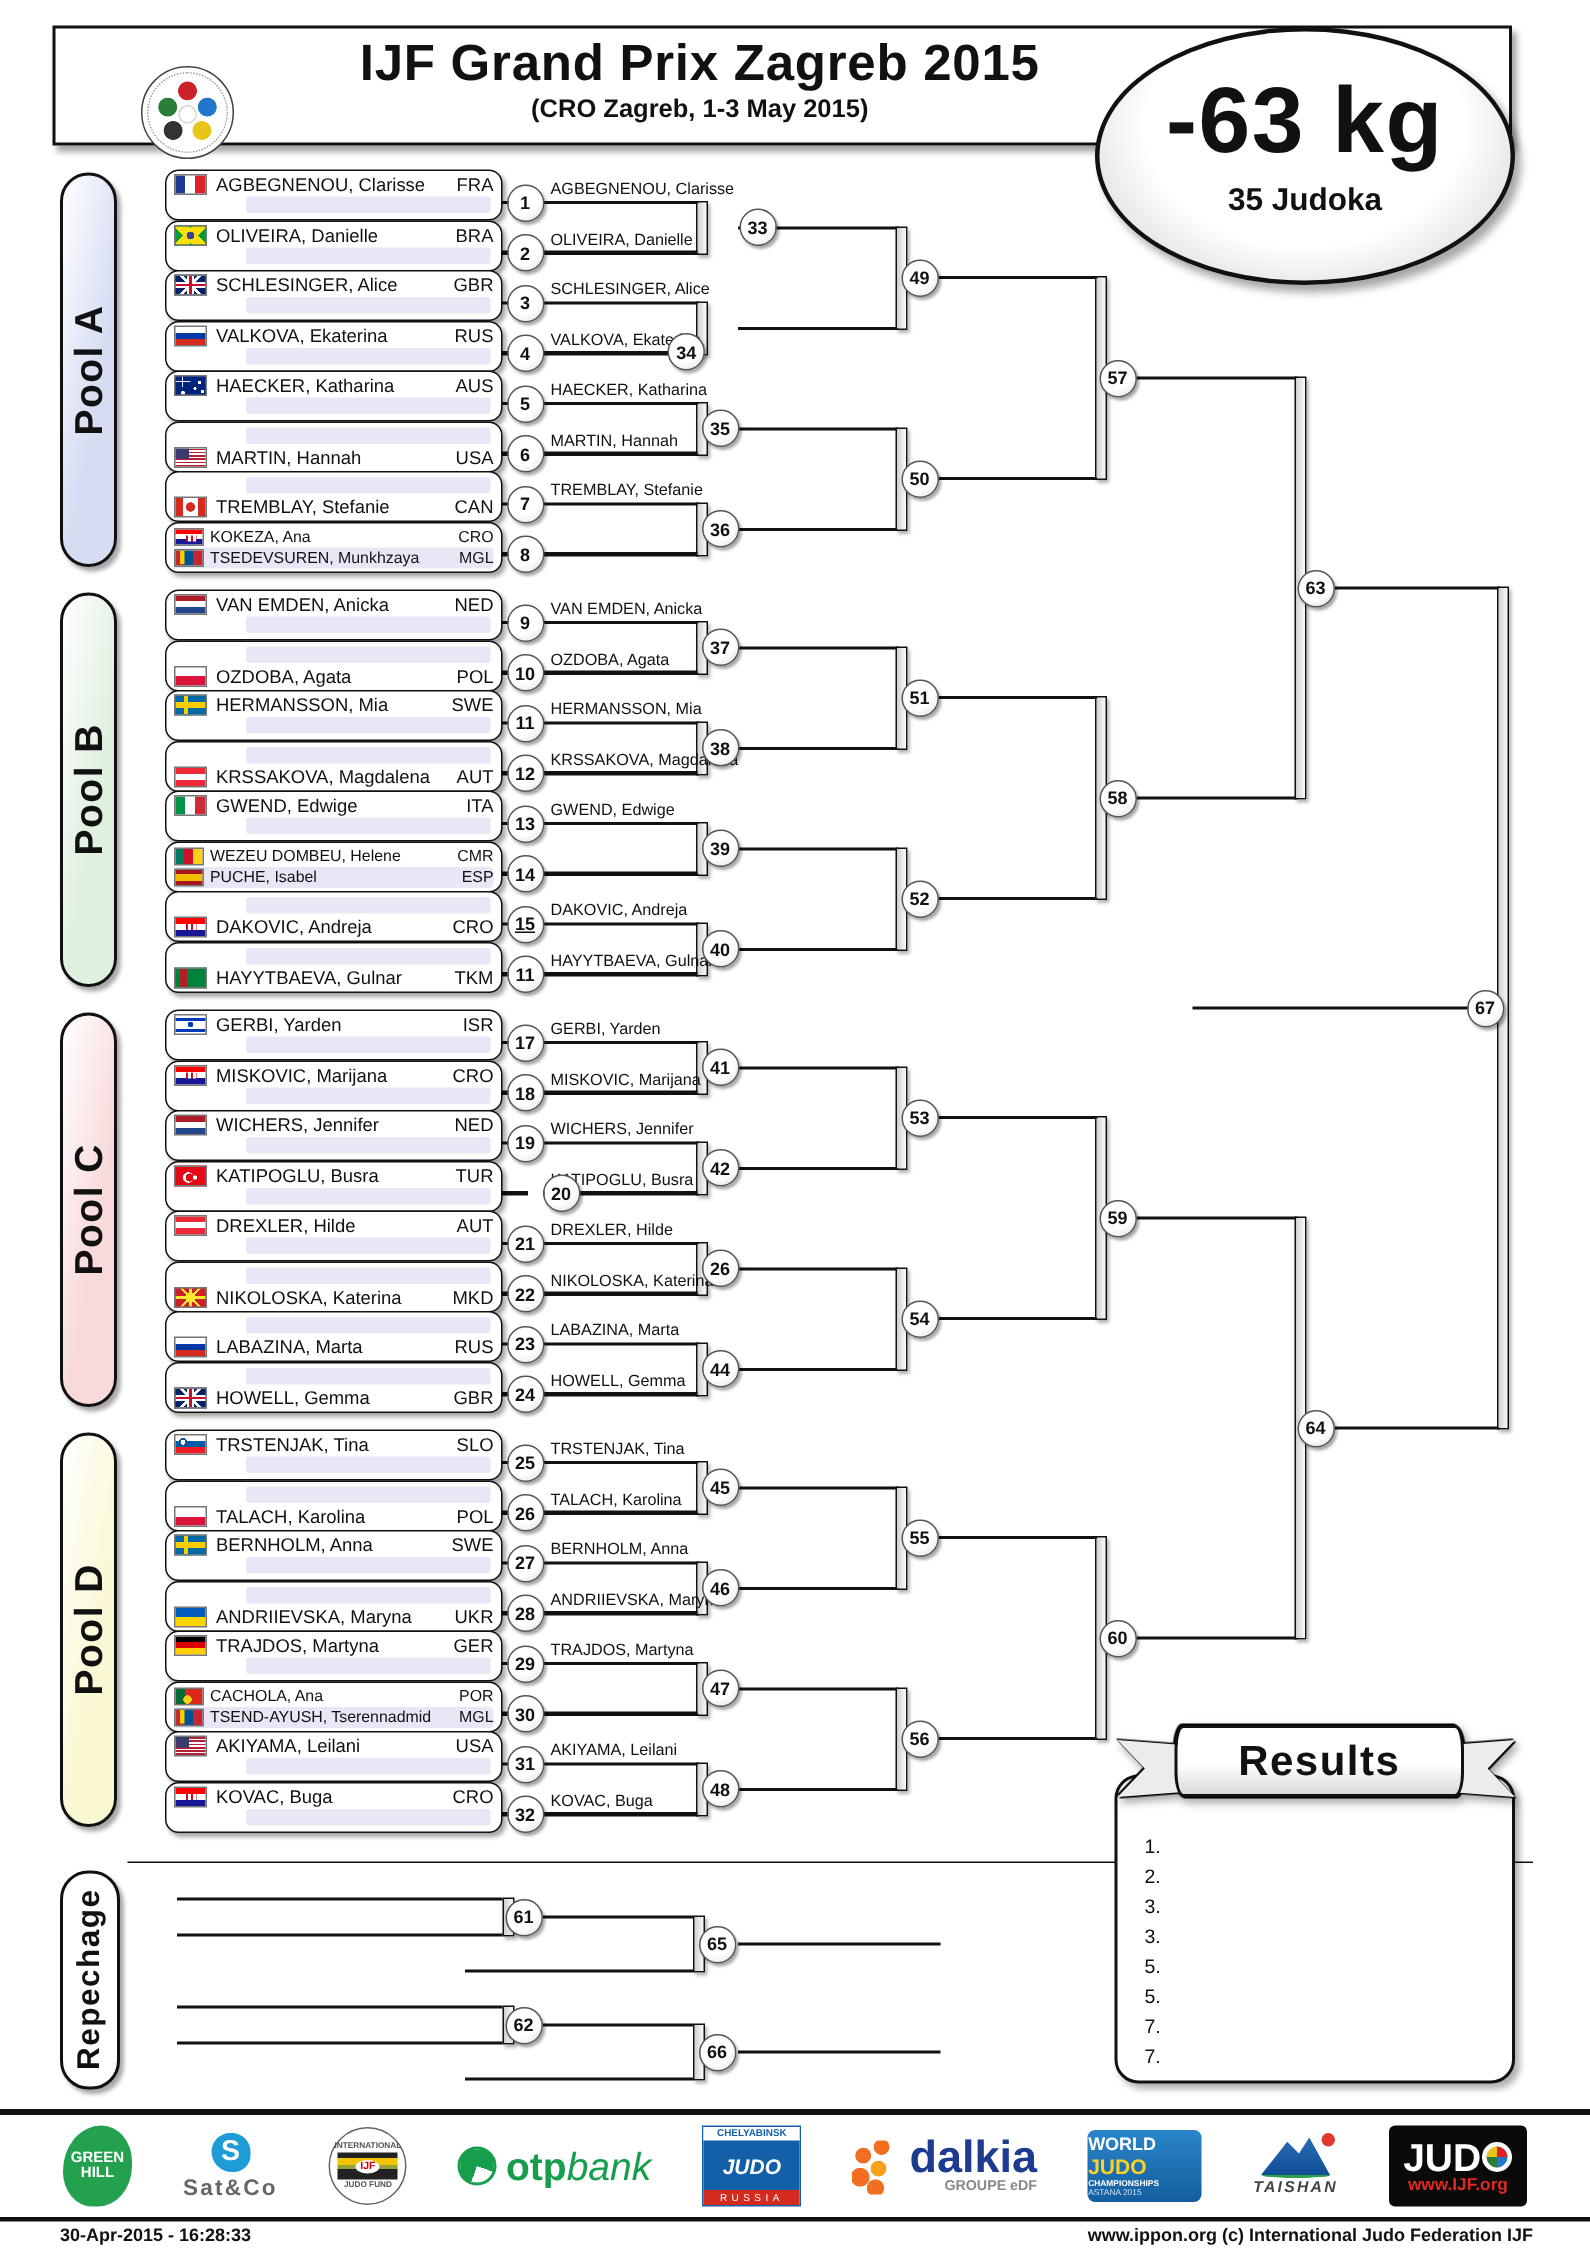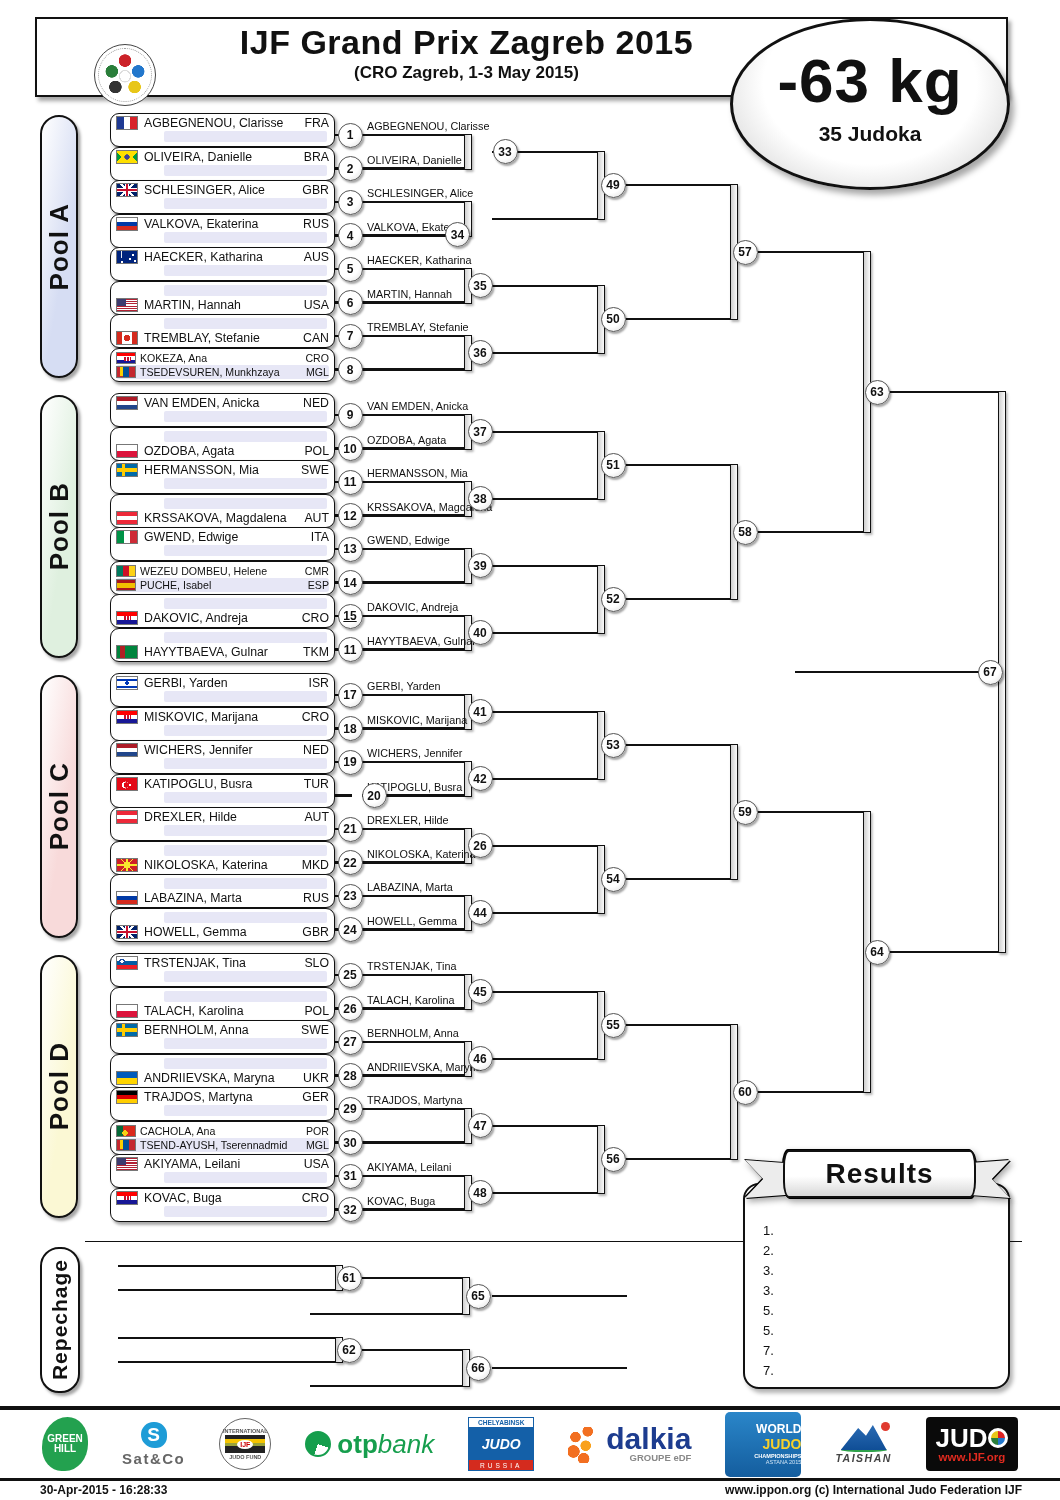--- a/index.html
+++ b/index.html
@@ -149,22 +149,22 @@
   #chel .cb{background:#d42b1e;color:#fff;font-size:6.6px;letter-spacing:3px;text-align:center;padding:1.5px 0;}
   #dalk{flex-direction:row;gap:4px;align-items:flex-end;}
   #dalkf{width:34px;height:36px;background:
       radial-gradient(circle at 22% 28%,#f26f21 0 5px,transparent 5.5px),
       radial-gradient(circle at 58% 12%,#f26f21 0 5px,transparent 5.5px),
       radial-gradient(circle at 16% 68%,#f26f21 0 6px,transparent 6.5px),
       radial-gradient(circle at 52% 52%,#f9a11b 0 5px,transparent 5.5px),
       radial-gradient(circle at 46% 88%,#f26f21 0 5.5px,transparent 6px);}
   #dalk .dn{font-size:30px;font-weight:bold;color:#1d3c8f;line-height:26px;}
   #dalk .ds{font-size:9.5px;color:#888;font-weight:bold;text-align:right;}
-  #wj{width:76px;height:65px;border-radius:5px;background:linear-gradient(180deg,#2a86c9,#145d9e);
-      display:flex;flex-direction:column;align-items:flex-end;justify-content:center;line-height:1.15;}
+  #wj{width:76px;height:48px;border-radius:5px;background:linear-gradient(180deg,#2a86c9,#145d9e);
+      display:flex;flex-direction:column;align-items:flex-start;justify-content:center;line-height:1.15;}
   #wj .w1{color:#fff;font-weight:bold;font-size:12px;}
   #wj .w2{color:#f8d12a;font-weight:bold;font-size:14px;}
   #wj .w3{color:#fff;font-size:5.6px;font-weight:bold;}
   #wj .w4{color:#cfe3f5;font-size:5.6px;}
   #tai{position:relative;}
   #taim{width:46px;height:26px;background:linear-gradient(#2b6cb5,#0f4e96);
         clip-path:polygon(0 100%,38% 15%,55% 45%,70% 4%,100% 100%);}
   #taid{position:absolute;right:2px;top:-2px;width:9px;height:9px;border-radius:50%;background:#e03a2f;}
   #taig{width:46px;height:4px;background:#2fa14b;border-radius:50%;margin-top:-2px;}
   #tai .tn{font-style:italic;font-weight:bold;font-size:10.5px;color:#444;letter-spacing:1.5px;}

